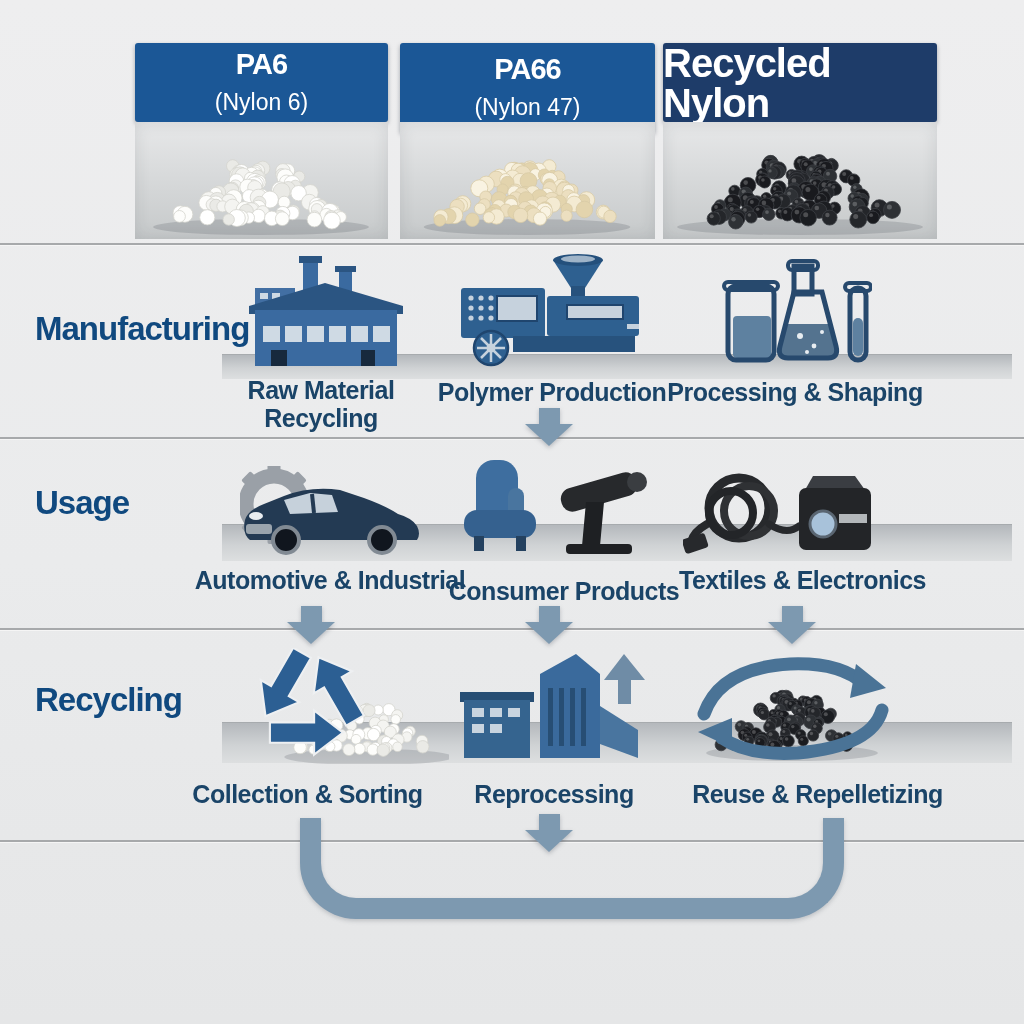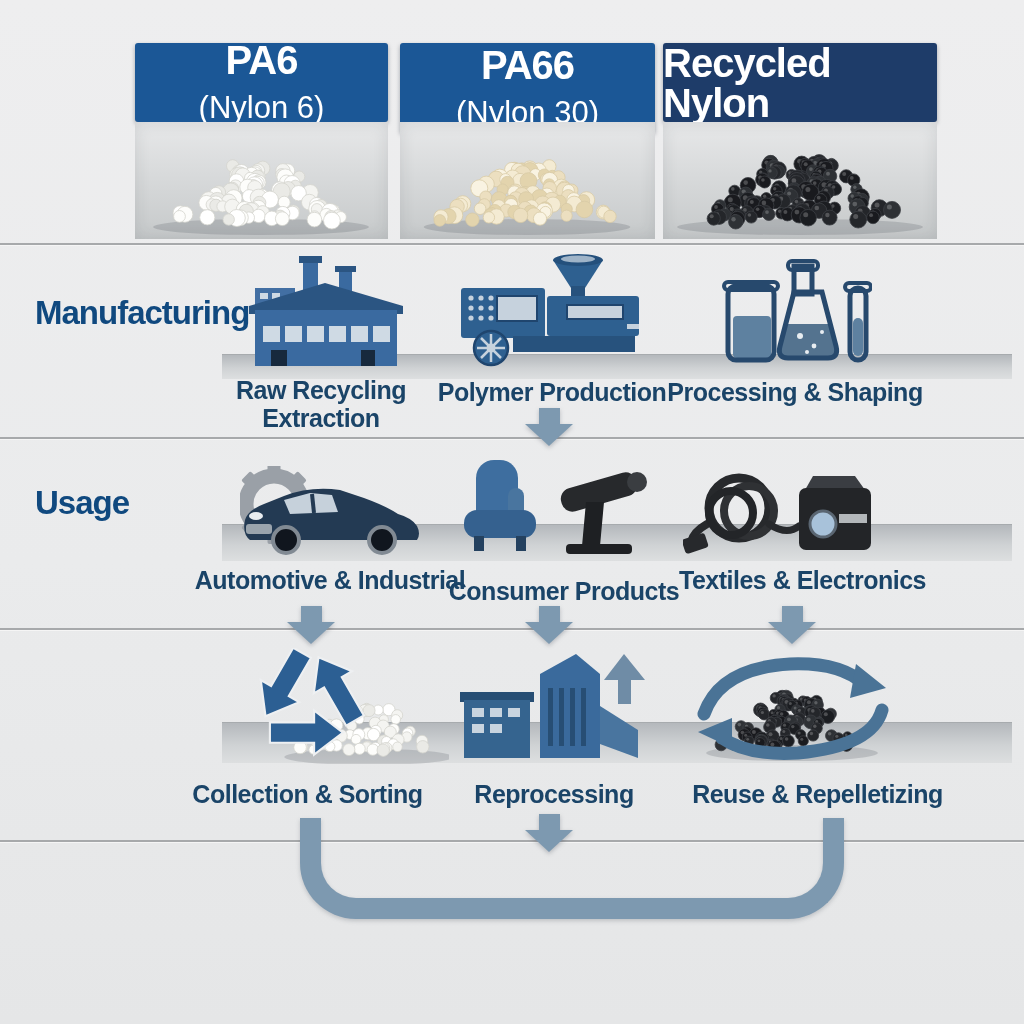--- a/index.html
+++ b/index.html
@@ -5,23 +5,23 @@
   html,body{margin:0;padding:0;background:#e7e8e9;}
   #stage{position:relative;width:1024px;height:1024px;overflow:hidden;
          background:linear-gradient(180deg,#eeeeef 0%,#eaebec 55%,#e5e6e7 100%);
          font-family:"Liberation Sans", sans-serif;}
   .abs{position:absolute;}
   .panel-header{border-radius:3px;color:#fff;display:flex;flex-direction:column;
                 align-items:center;justify-content:center;
                 box-shadow:0 2px 4px rgba(20,30,45,.35);}
   .header-blue{background:var(--header-blue,#1b5796);}
   .header-navy{background:var(--header-navy,#1e3c69);}
-  .ph-title{font-weight:bold;font-size:40px;line-height:1.0;letter-spacing:-1px;}
+  .ph-title{font-weight:bold;font-size:29px;line-height:1.0;letter-spacing:-1px;}
   .ph-title.sm{font-size:40px;}
-  .ph-sub{font-size:31px;margin-top:10px;}
+  .ph-sub{font-size:23px;margin-top:10px;}
   .ph-sub:empty{display:none;}
   .photo{background:linear-gradient(180deg,#e7e8e9 0%,#d8dadb 45%,#c6c9ca 100%);
          box-shadow:inset 0 0 16px rgba(40,50,60,.12);}
   .row-label{font-weight:bold;font-size:33px;letter-spacing:-1px;color:var(--row-label,#10497f);}
   .step-label{font-weight:bold;font-size:25px;letter-spacing:-.5px;line-height:1.12;
               text-align:center;color:var(--step-label,#1a4468);}
   .shelf{background:linear-gradient(180deg,#b4b8bc 0%,#cfd2d4 55%,#dddfe0 100%);
          border-top:1px solid #a7abae;}
   .divider{height:2px;background:#a7a9ab;box-shadow:0 1px 0 #f5f5f5;}
   .darr{display:flex;flex-direction:column;align-items:center;
@@ -140,21 +140,21 @@
         <circle cx="136.8" cy="96.4" r="7.3" fill="#ffffff" stroke="#d4d4ce" stroke-width="0.8"></circle>
         <circle cx="147.3" cy="96.7" r="6.9" fill="#fdfdfb" stroke="#d4d4ce" stroke-width="0.8"></circle>
         <circle cx="93.7" cy="97.5" r="5.7" fill="#eaeae6" stroke="#d4d4ce" stroke-width="0.8"></circle>
         <circle cx="179.4" cy="97.6" r="7.3" fill="#fdfdfb" stroke="#d4d4ce" stroke-width="0.8"></circle>
         <circle cx="196.9" cy="98.6" r="8.4" fill="#ffffff" stroke="#d4d4ce" stroke-width="0.8"></circle>
       </svg>
   </div>
 
   <div class="abs panel-header header-blue" style="left:400px;top:43px;width:255px;height:90px">
     <div class="ph-title">PA66</div>
-    <div class="ph-sub">(Nylon 30)</div>
+    <div class="ph-sub">(Nylon 47)</div>
   </div>
   <div class="abs photo" style="left:400px;top:122px;width:255px;height:117px">
     <svg id="pile2" width="255" height="117" viewBox="0 0 255 117">
         <ellipse cx="127" cy="105" rx="103.24" ry="8" fill="rgba(55,62,70,0.18)"></ellipse>
         <circle cx="149.2" cy="44.5" r="6.8" fill="#f4ebd3" stroke="#d8caa6" stroke-width="0.8"></circle>
         <circle cx="129.8" cy="46.9" r="8.0" fill="#f4ebd3" stroke="#d8caa6" stroke-width="0.8"></circle>
         <circle cx="114.5" cy="47.3" r="7.1" fill="#e3d4ad" stroke="#d8caa6" stroke-width="0.8"></circle>
         <circle cx="111.8" cy="47.6" r="7.2" fill="#f9f3e2" stroke="#d8caa6" stroke-width="0.8"></circle>
         <circle cx="121.8" cy="47.6" r="6.7" fill="#e3d4ad" stroke="#d8caa6" stroke-width="0.8"></circle>
         <circle cx="118.2" cy="48.2" r="7.0" fill="#f4ebd3" stroke="#d8caa6" stroke-width="0.8"></circle>
@@ -480,21 +480,21 @@
         <circle cx="72.0" cy="94.3" r="2.3" fill="rgba(255,255,255,0.22)"></circle>
         <circle cx="195.2" cy="97.6" r="8.4" fill="#24262a" stroke="#3c3f44" stroke-width="0.8"></circle>
         <circle cx="192.7" cy="94.6" r="2.5" fill="rgba(255,255,255,0.22)"></circle>
         <circle cx="72.7" cy="99.8" r="7.2" fill="#2e3135" stroke="#3c3f44" stroke-width="0.8"></circle>
         <circle cx="70.5" cy="97.3" r="2.2" fill="rgba(255,255,255,0.22)"></circle>
       </svg>
   </div>
 
   <div class="abs divider" style="left:0;top:243px;width:1024px"></div>
 
-  <div class="abs row-label" style="left:35px;top:294px">Manufacturing</div>
+  <div class="abs row-label" style="left:35px;top:310px">Manufacturing</div>
   <div class="abs shelf" style="left:222px;top:354px;width:790px;height:24px"></div>
 
   <svg class="abs" style="left:243px;top:256px" width="165" height="112" viewBox="0 0 165 112">
     <rect x="60" y="2" width="15" height="36" fill="#3a6aa0"></rect>
       <rect x="56" y="0" width="23" height="7" fill="#2b5582"></rect>
     <rect x="96" y="12" width="13" height="28" fill="#3a6aa0"></rect>
       <rect x="92" y="10" width="21" height="6" fill="#2b5582"></rect>
     <rect x="12" y="32" width="40" height="30" fill="#426fa3"></rect>
     <rect x="17" y="37" width="8" height="6" fill="#cfdae4"></rect>
       <rect x="29" y="37" width="8" height="6" fill="#cfdae4"></rect>
@@ -547,21 +547,21 @@
     <rect x="66" y="3" width="30" height="9" rx="4" fill="none" stroke="#27496d" stroke-width="4"></rect>
     <circle cx="78" cy="78" r="3" fill="#e8edf1"></circle>
       <circle cx="92" cy="88" r="2.4" fill="#e8edf1"></circle>
     <circle cx="100" cy="74" r="2" fill="#e8edf1"></circle>
       <circle cx="85" cy="94" r="2" fill="#e8edf1"></circle>
     <rect x="131" y="60" width="10" height="38" rx="5" fill="#5e81a0"></rect>
     <rect x="128" y="30" width="16" height="72" rx="8" fill="none" stroke="#27496d" stroke-width="5"></rect>
     <rect x="123" y="25" width="26" height="8" rx="4" fill="none" stroke="#27496d" stroke-width="4"></rect>
   </svg>
 
-  <div class="abs step-label" style="left:215px;top:376px;width:212px">Raw Recycling Extraction</div>
+  <div class="abs step-label" style="left:215px;top:376px;width:212px">Raw Material Recycling</div>
   <div class="abs step-label" style="left:432px;top:378px;width:240px">Polymer Production</div>
   <div class="abs step-label" style="left:665px;top:378px;width:260px">Processing &amp; Shaping</div>
 
   <div class="abs divider" style="left:0;top:437px;width:1024px"></div>
   <div class="abs darr" style="left:525px;top:408px">
     <div class="stem"></div>
       <div class="head"></div>
   </div>
 
   <div class="abs row-label" style="left:35px;top:484px">Usage</div>
@@ -642,20 +642,21 @@
   </div>
   <div class="abs darr" style="left:525px;top:606px">
     <div class="stem"></div>
       <div class="head"></div>
   </div>
   <div class="abs darr" style="left:768px;top:606px">
     <div class="stem"></div>
       <div class="head"></div>
   </div>
 
+  <div class="abs row-label" style="left:35px;top:681px">Recycling</div>
   <div class="abs shelf" style="left:222px;top:722px;width:790px;height:40px"></div>
 
   <svg class="abs" style="left:231px;top:648px" width="218" height="116" viewBox="0 0 218 116">
     <g id="sortpile">
         <ellipse cx="138" cy="109" rx="84.67999999999999" ry="8" fill="rgba(55,62,70,0.18)"></ellipse>
         <circle cx="135.7" cy="59.8" r="4.5" fill="#eaeae6" stroke="#d4d4ce" stroke-width="0.8"></circle>
         <circle cx="157.9" cy="61.7" r="6.1" fill="#ffffff" stroke="#d4d4ce" stroke-width="0.8"></circle>
         <circle cx="147.2" cy="62.0" r="5.0" fill="#ffffff" stroke="#d4d4ce" stroke-width="0.8"></circle>
         <circle cx="133.3" cy="62.2" r="5.3" fill="#fdfdfb" stroke="#d4d4ce" stroke-width="0.8"></circle>
         <circle cx="133.7" cy="62.6" r="6.1" fill="#f4f4f1" stroke="#d4d4ce" stroke-width="0.8"></circle>

